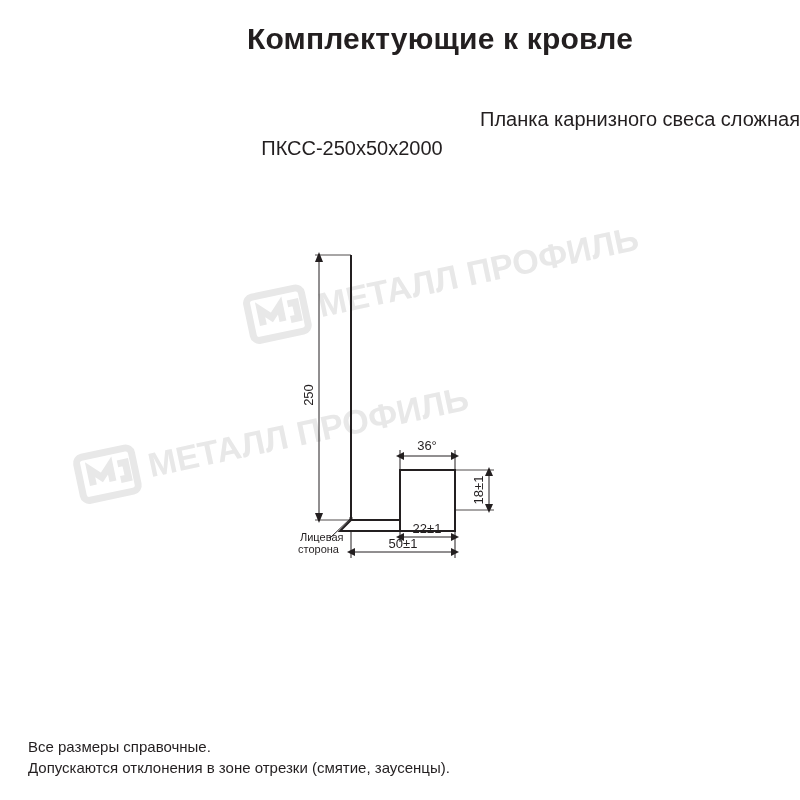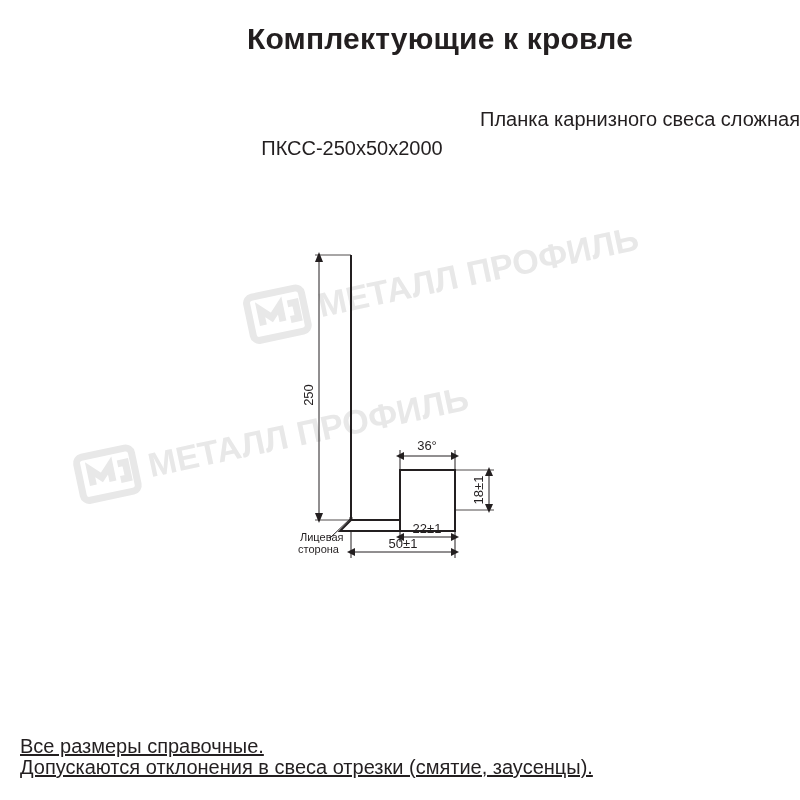--- a/index.html
+++ b/index.html
@@ -49,25 +49,24 @@
   }
   .drawing {
     position: absolute;
     top: 180px;
     left: 0;
     width: 800px;
     height: 420px;
   }
   .notes {
     position: absolute;
-    left: 20px;
+    left: 28px;
     bottom: 22px;
-    font-size: 20px;
+    font-size: 15px;
     line-height: 21px;
-    text-decoration: underline;
   }
   .note-line { display: block; }
   svg { display: block; }
   .wm text {
     font-family: "Liberation Sans", sans-serif;
     font-weight: bold;
     fill: #e8e8e8;
   }
 </style>
 </head>
@@ -161,16 +160,16 @@
         <circle cx="351" cy="338" r="1.6" fill="#231f20" stroke="none"></circle>
       </g>
       <text x="300" y="361" font-size="11" fill="#231f20">Лицевая</text>
       <text x="298" y="373" font-size="11" fill="#231f20">сторона</text>
 
     </svg>
   </div>
 
   <div class="notes">
     <span class="note-line">Все размеры справочные.</span>
-    <span class="note-line">Допускаются отклонения в свеса отрезки (смятие, заусенцы).</span>
+    <span class="note-line">Допускаются отклонения в зоне отрезки (смятие, заусенцы).</span>
   </div>
 
 </div>
 
 </body></html>

